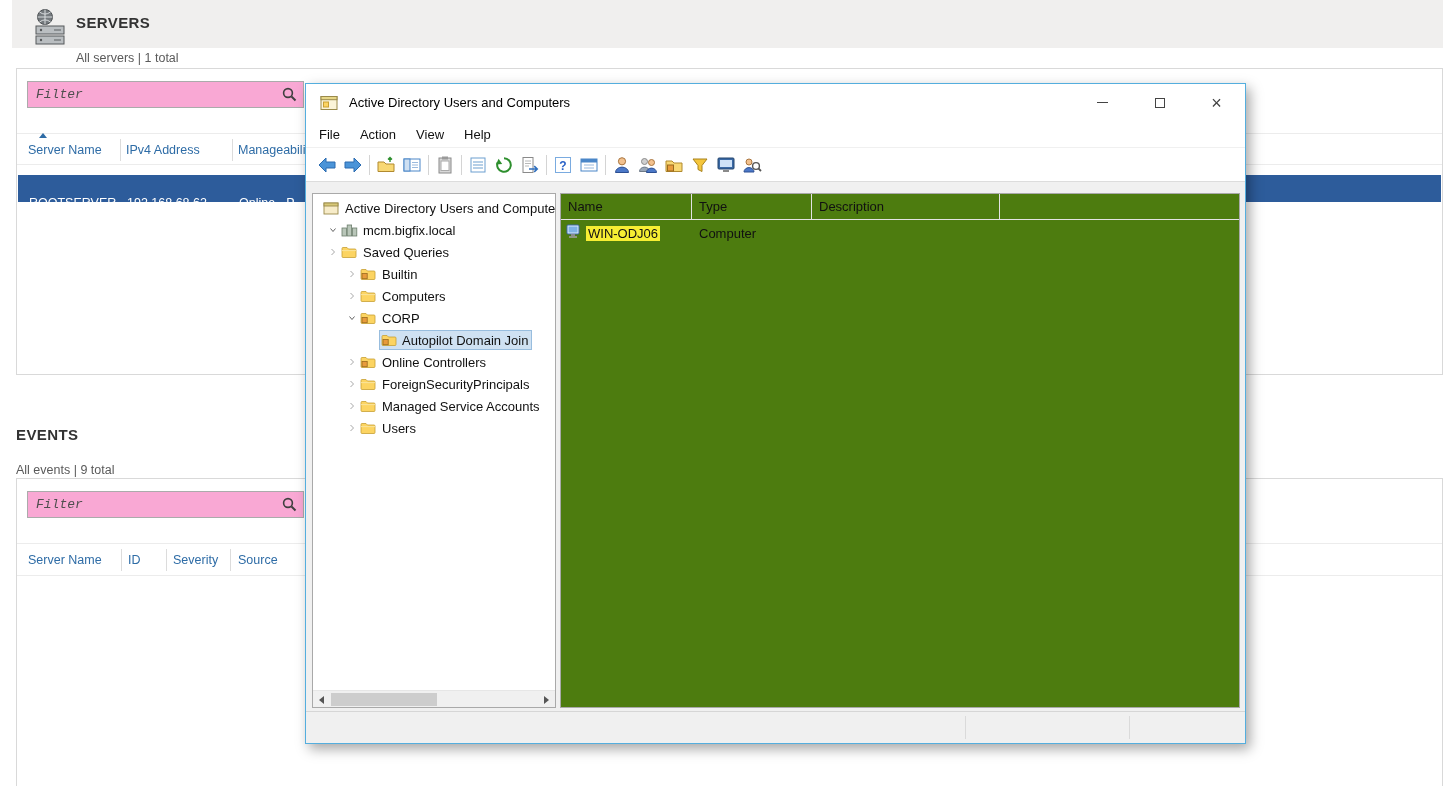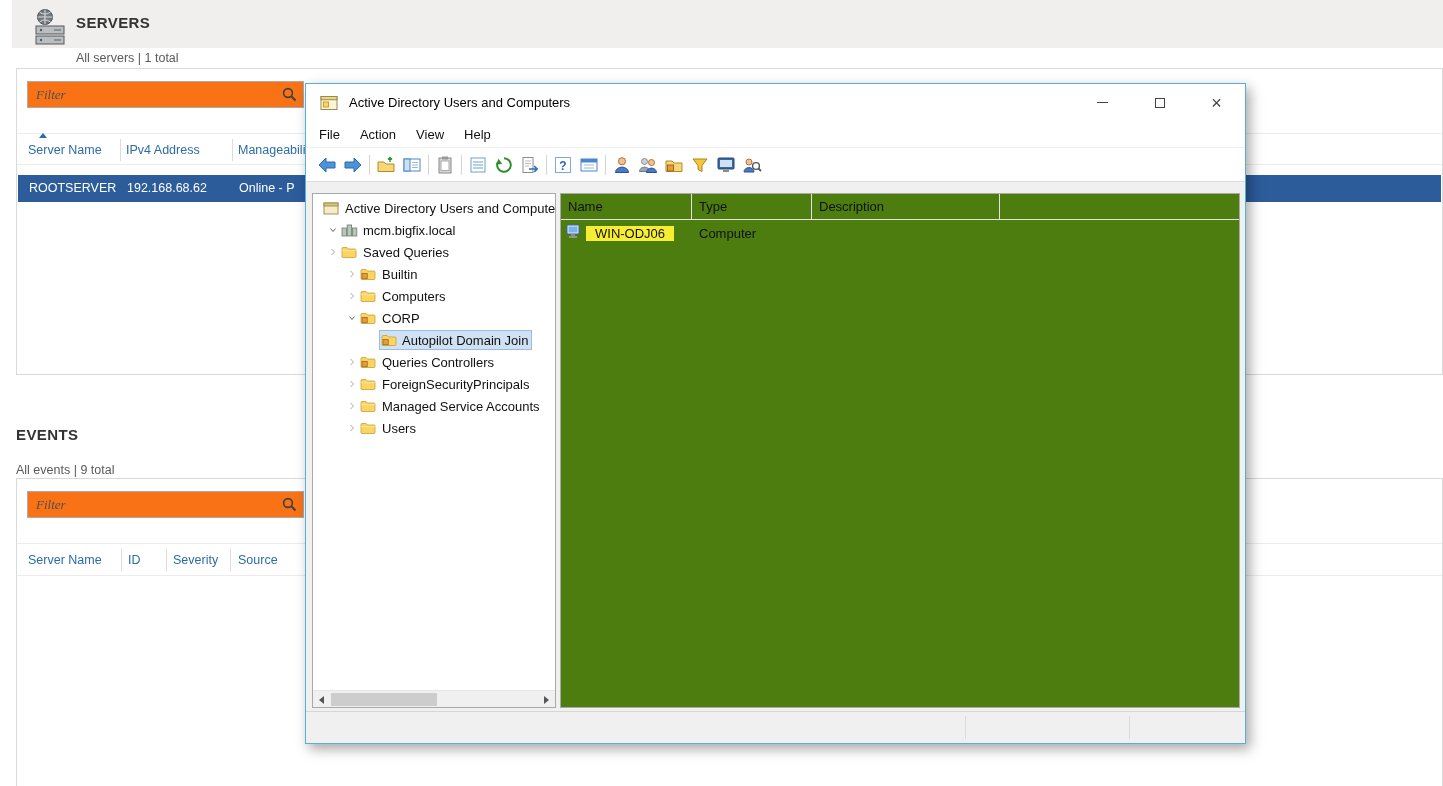--- a/index.html
+++ b/index.html
@@ -16,34 +16,34 @@
   .sm-hdr-text { position:absolute; left:64px; top:14px; }
   .sm-title { font-size:15px; font-weight:bold; color:#333; letter-spacing:.4px; }
   .sm-sub { font-size:12.5px; color:#5a5a5a; margin-top:20px; }
 
   .panel { position:absolute; left:16px; right:0; background:#fff; border:1px solid #d9d9d9; }
   .servers-panel { top:68px; height:307px; }
   .events-panel { top:478px; height:320px; }
 
   .filter-wrap { position:absolute; left:10px; top:12px; width:277px; height:27px; }
   .filter-input { width:100%; height:100%; border:1px solid #ababab; padding:0 28px 0 8px;
-    font-size:13px; font-family:Liberation Serif, serif; color:#333; background:#f97316; outline:none; }
+    font-size:13px; font-family:Liberation Mono, monospace; color:#333; background:#f9a8d4; outline:none; }
   .filter-input::placeholder { font-style:italic; color:#4f4f4f; opacity:1; }
   .filter-mag { position:absolute; right:7px; top:6px; }
 
   .panel-hline { position:absolute; left:0; right:0; height:1px; background:#ececec; }
 
   .colh { position:absolute; font-size:12.5px; color:#2e6ca6; top:74px; white-space:nowrap; }
   .colsep { position:absolute; top:70px; height:22px; width:1px; background:#dcdcdc; }
   .sort-asc { position:absolute; left:22px; top:64px; width:0; height:0;
     border-left:4px solid transparent; border-right:4px solid transparent; border-bottom:5px solid #2e6ca6; }
 
   .server-row { position:absolute; left:1px; right:1px; top:106px; height:27px; background:#2d5c9b;
     color:#fff; font-size:12.5px; }
-  .server-row span { position:absolute; line-height:27px; white-space:nowrap; }
+  .server-row span { position:absolute; line-height:27px; white-space:nowrap;margin-top:15px; }
 
   .events-hdr { position:absolute; left:16px; top:426px; }
 
   
   .aduc { position:absolute; left:305px; top:83px; width:941px; height:661px; background:#fff;
     border:1px solid #54aede; box-shadow:4px 5px 12px rgba(0,0,0,.35); }
   .titlebar { position:absolute; left:0; top:0; right:0; height:37px; background:#fff;
     display:flex; align-items:center; }
   .titlebar .wicon { margin-left:14px; display:flex; }
   .title-text { margin-left:11px; font-size:13px; color:#000; }
@@ -83,21 +83,21 @@
   .tri-l { width:0; height:0; border-top:4px solid transparent; border-bottom:4px solid transparent; border-right:5px solid #555; }
   .tri-r { width:0; height:0; border-top:4px solid transparent; border-bottom:4px solid transparent; border-left:5px solid #555; }
   .hthumb { position:absolute; left:18px; top:2px; width:106px; height:13px; background:#cdcdcd; }
 
   .listheader { display:flex; height:26px; border-bottom:1px solid #e3e3e3; font-size:13px; color:#111; }
   .lh { padding:5px 0 0 7px; border-right:1px solid #e3e3e3; }
   .lh-name { width:131px; } .lh-type { width:120px; } .lh-desc { width:188px; } .lh-fill { flex:1; border-right:none; }
   .listrow { display:flex; height:26px; align-items:center; font-size:13px; color:#111; }
   .lc-name { width:131px; display:flex; align-items:center; padding-left:5px; }
   .lc-type { width:120px; padding-left:7px; }
-  .name-hl { background:#f7ee33; padding:0 9px; margin-left:4px; }
+  .name-hl { background:#f7ee33; padding:0 2px; margin-left:4px; }
 
   .statusbar { position:absolute; left:0; right:0; bottom:0; height:32px; background:#f0f0f0; border-top:1px solid #d6d6d6; }
   .sseg { position:absolute; top:4px; height:23px; border-left:1px solid #dadada; }
   .sseg1 { left:659px; width:164px; } .sseg2 { left:823px; width:112px; }
 
   .hidden-defs { position:absolute; width:0; height:0; overflow:hidden; }
 </style>
 </head>
 <body>
 
@@ -491,21 +491,21 @@
           <span class="chev">
               <svg width="10" height="10">
                 <use href="#i-chev-r"></use>
               </svg>
             </span>
           <span class="ticon">
               <svg width="16" height="14">
                 <use href="#i-ou"></use>
               </svg>
             </span>
-          <span>Queries Controllers</span>
+          <span>Online Controllers</span>
         </div>
         <div class="trow lvl2">
           <span class="chev">
               <svg width="10" height="10">
                 <use href="#i-chev-r"></use>
               </svg>
             </span>
           <span class="ticon">
               <svg width="16" height="14">
                 <use href="#i-folder"></use>

